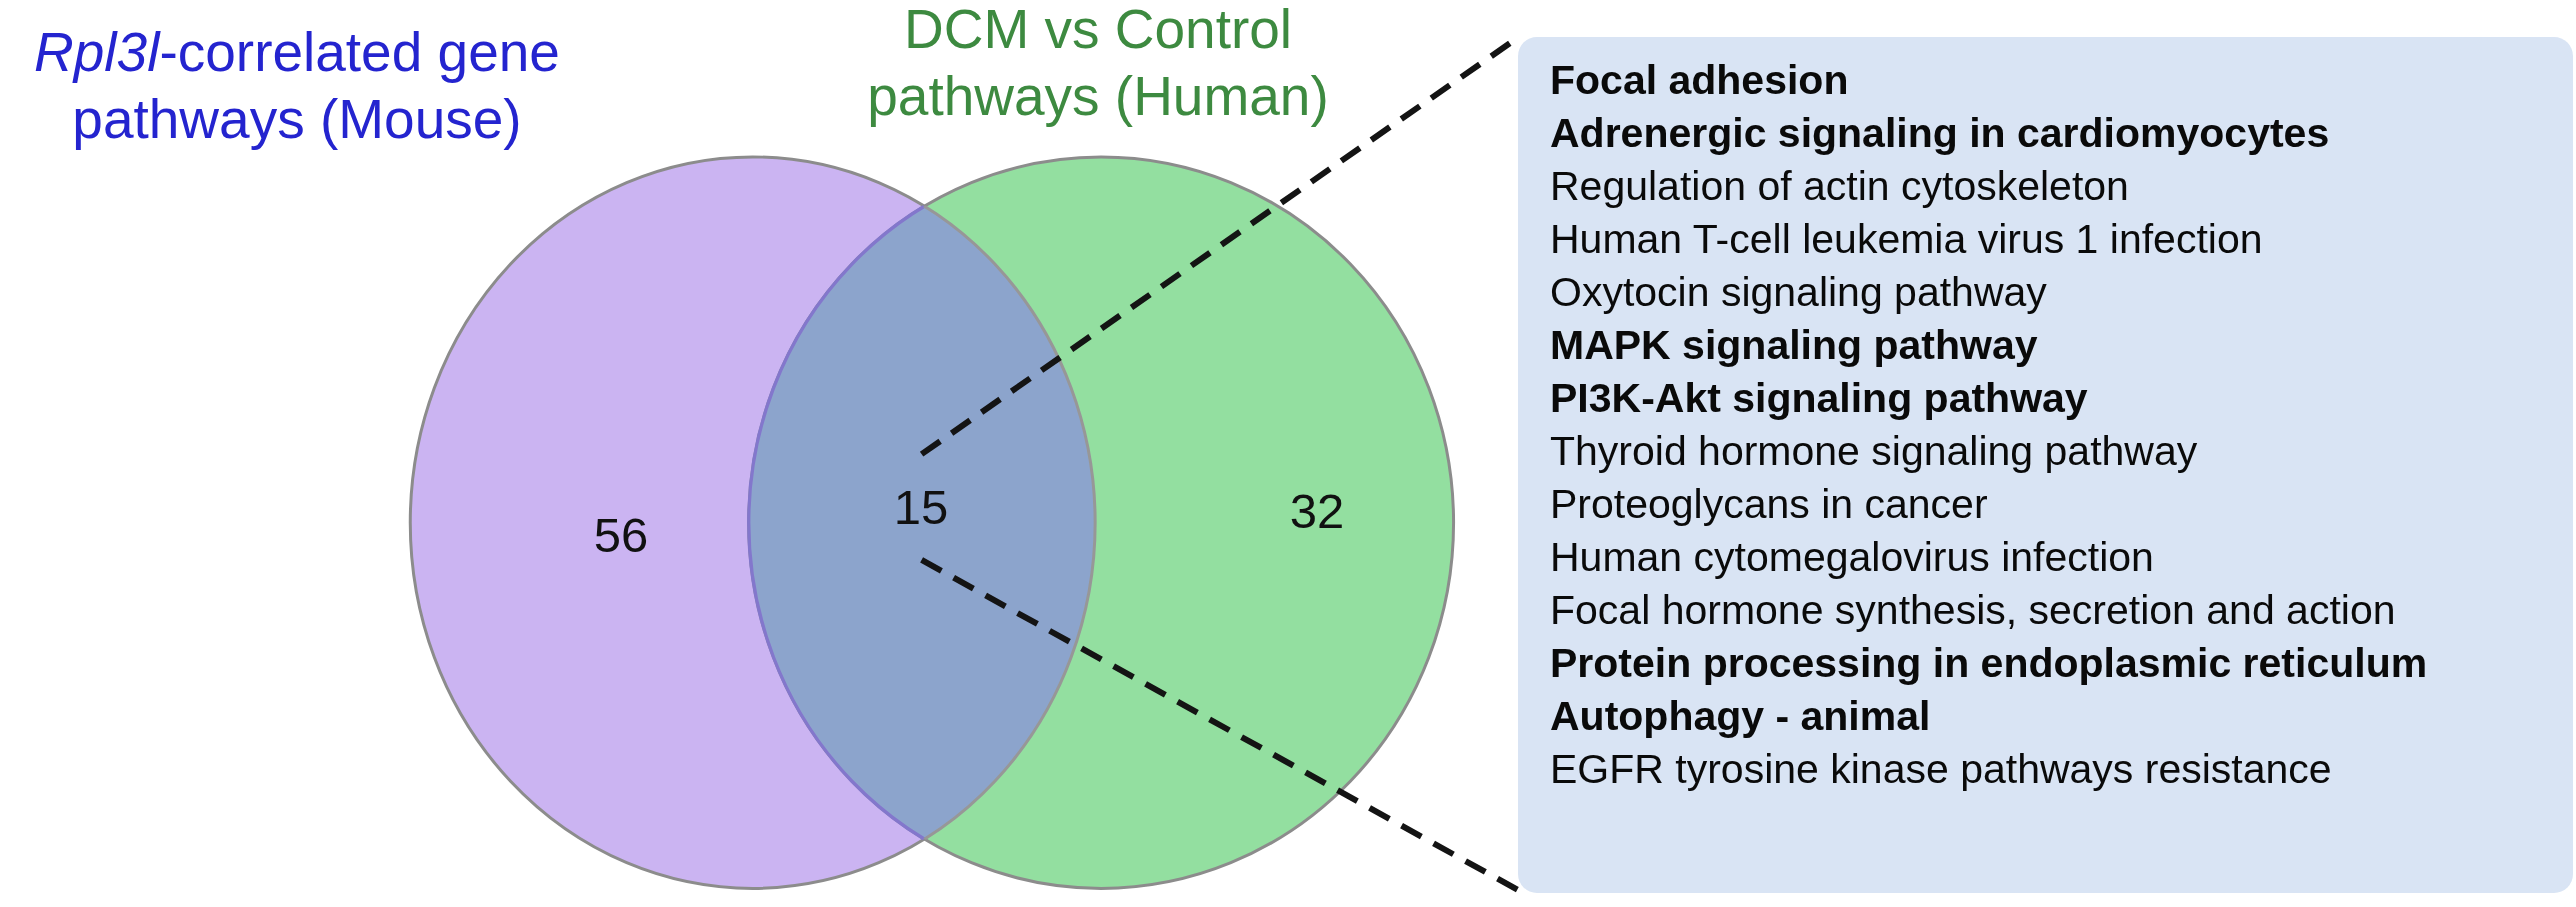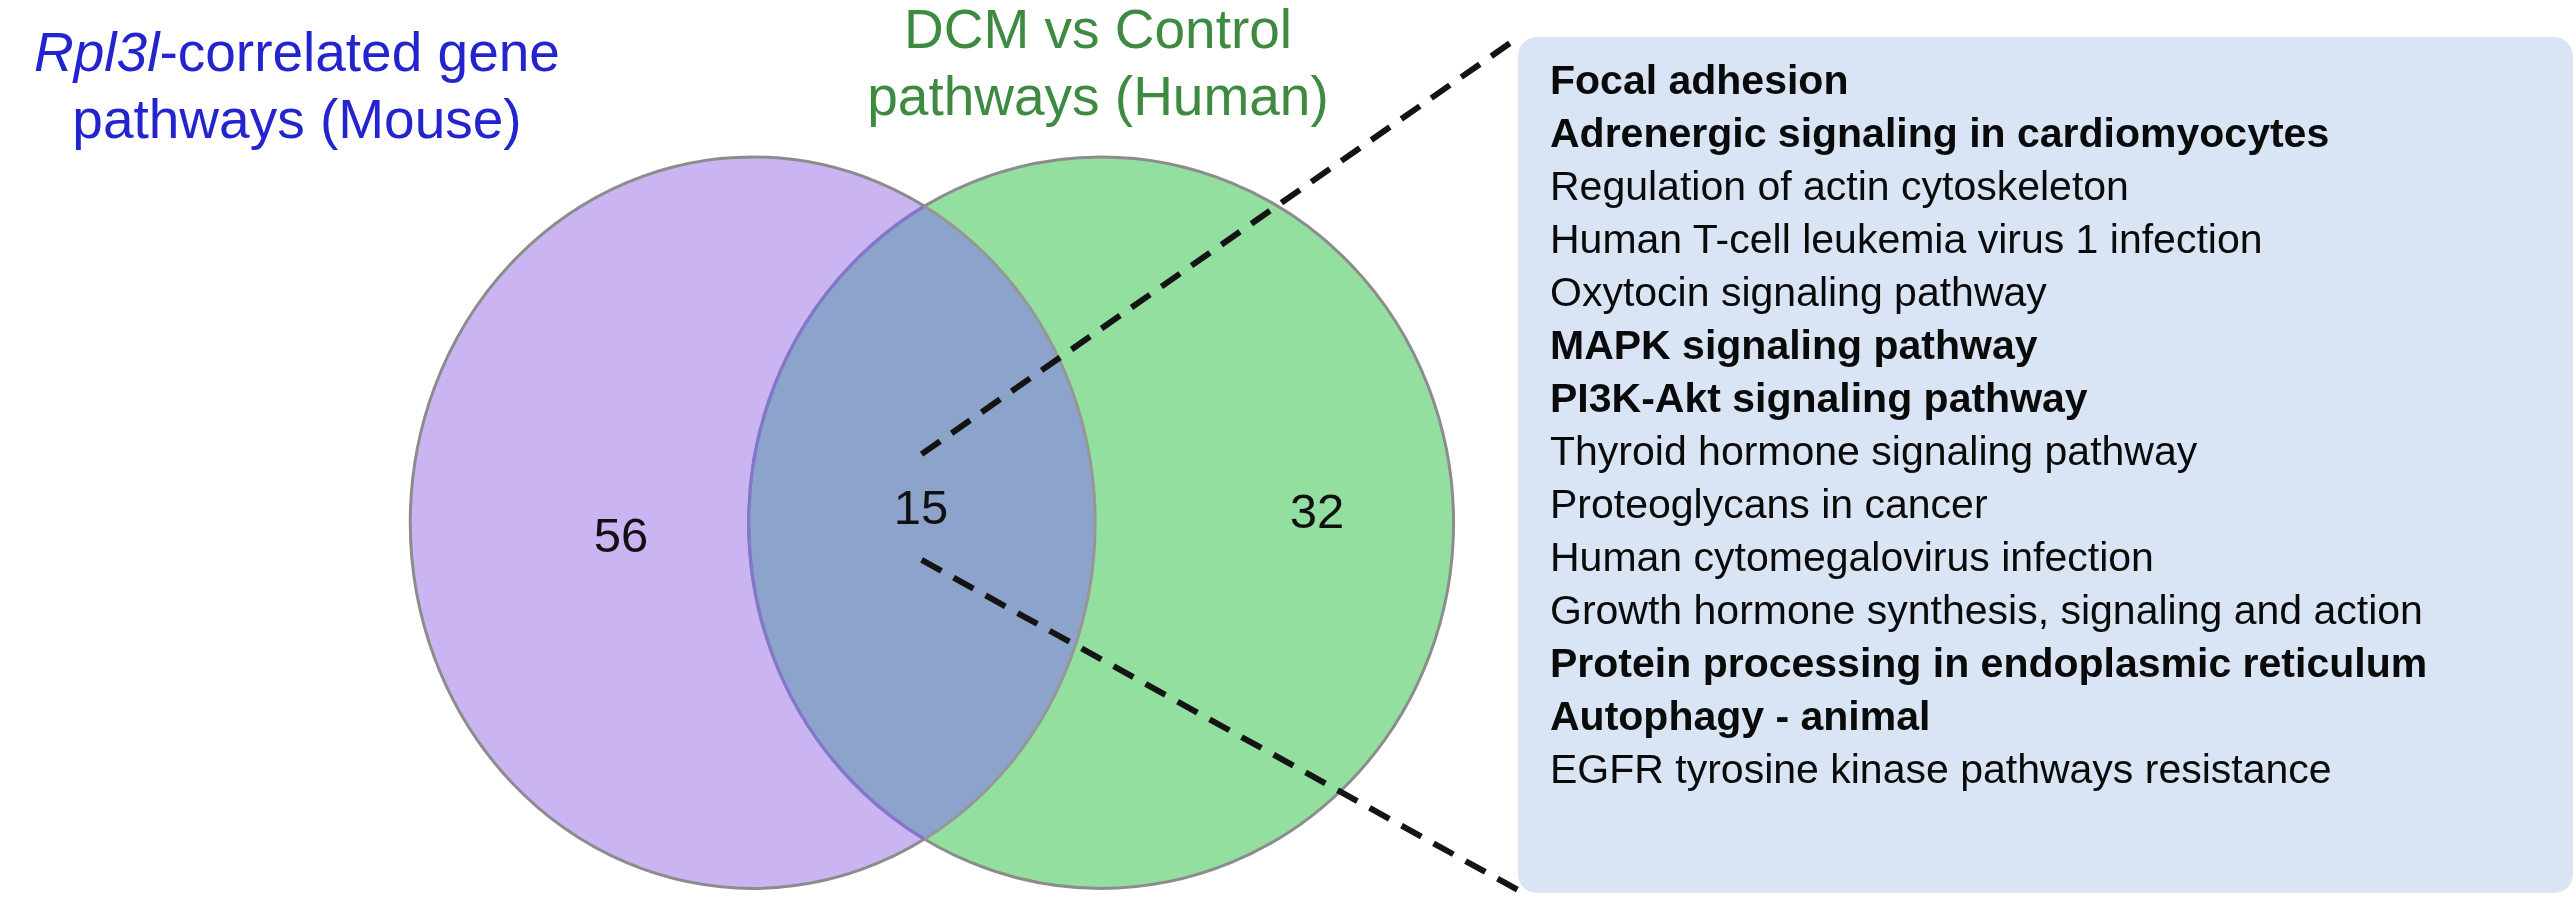--- a/index.html
+++ b/index.html
@@ -126,20 +126,20 @@
     <div class="row" data-bold="true">Focal adhesion</div>
     <div class="row" data-bold="true">Adrenergic signaling in cardiomyocytes</div>
     <div class="row" data-bold="false">Regulation of actin cytoskeleton</div>
     <div class="row" data-bold="false">Human T-cell leukemia virus 1 infection</div>
     <div class="row" data-bold="false">Oxytocin signaling pathway</div>
     <div class="row" data-bold="true">MAPK signaling pathway</div>
     <div class="row" data-bold="true">PI3K-Akt signaling pathway</div>
     <div class="row" data-bold="false">Thyroid hormone signaling pathway</div>
     <div class="row" data-bold="false">Proteoglycans in cancer</div>
     <div class="row" data-bold="false">Human cytomegalovirus infection</div>
-    <div class="row" data-bold="false">Growth hormone synthesis, signaling and action</div>
+    <div class="row" data-bold="false">Focal hormone synthesis, secretion and action</div>
     <div class="row" data-bold="true">Protein processing in endoplasmic reticulum</div>
     <div class="row" data-bold="true">Autophagy - animal</div>
     <div class="row" data-bold="false">EGFR tyrosine kinase pathways resistance</div>
   </div>
 
 </div>
 
 
 </body></html>

